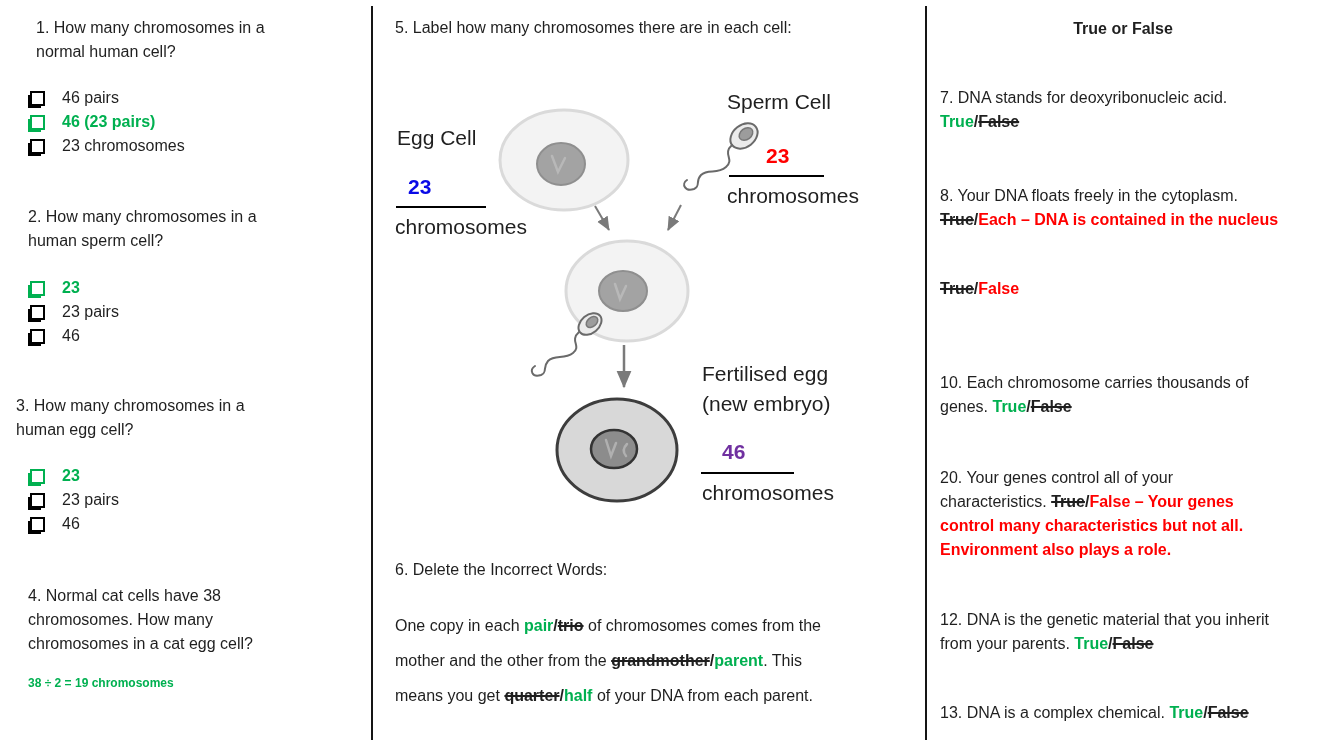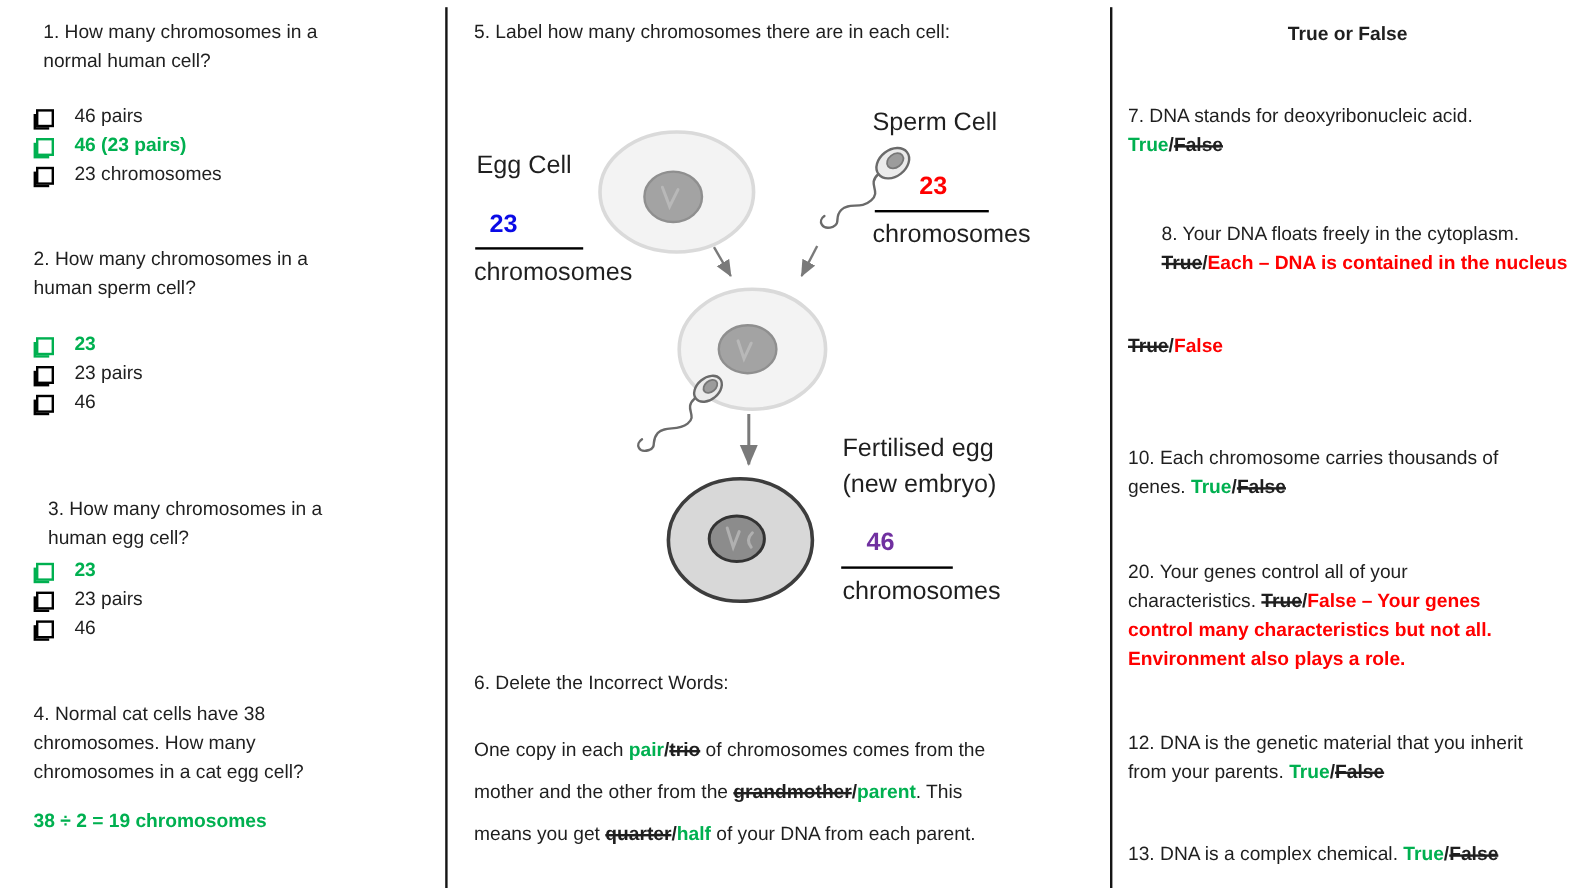--- a/index.html
+++ b/index.html
@@ -18,21 +18,21 @@
   .seg-gb{font-weight:700;color:var(--green);}
   .seg-rb{font-weight:700;color:var(--red);}
   .seg-sb{font-weight:700;text-decoration:line-through;text-decoration-thickness:2px;}
   .opts{position:absolute;}
   .opt{height:24px;display:flex;align-items:center;}
   .cbx{display:inline-block;width:11px;height:11px;border:2px solid #000;background:#fff;
        box-shadow:-3px 3px 0 -1px #000;margin-right:17px;flex:0 0 auto;}
   .opt .ol{font-size:16px;line-height:24px;white-space:nowrap;}
   .opt.correct .cbx{border-color:var(--green);box-shadow:-3px 3px 0 -1px var(--green);}
   .opt.correct .ol{font-weight:700;color:var(--green);}
-  .ans{font-size:16px;font-weight:700;color:var(--green);white-space:nowrap;}
+  .ans{font-size:12px;font-weight:700;color:var(--green);white-space:nowrap;}
   .dlab{font-size:21px;line-height:30px;white-space:nowrap;}
   .dnum{font-size:21px;line-height:30px;font-weight:700;white-space:nowrap;}
   .dnum.blue{color:var(--blue);}
   .dnum.red{color:var(--red);}
   .dnum.purple{color:var(--purple);}
   .uline{height:0;border-bottom:2px solid #000;}
   .tf-header{font-size:16px;font-weight:700;text-align:center;line-height:24px;}
 </style>
 </head>
 <body>
@@ -71,21 +71,21 @@
   <div class="opt">
       <span class="cbx"></span>
       <span class="ol">23 pairs</span>
     </div>
   <div class="opt">
       <span class="cbx"></span>
       <span class="ol">46</span>
     </div>
 </div>
 
-<div class="abs" style="left:40px;top:394px;margin-top:19px;">
+<div class="abs" style="left:16px;top:394px;">
   <div class="ln">3. How many chromosomes in a</div>
   <div class="ln">human egg cell?</div>
 </div>
 <div class="opts" style="left:30px;top:464px;">
   <div class="opt correct">
       <span class="cbx"></span>
       <span class="ol">23</span>
     </div>
   <div class="opt">
       <span class="cbx"></span>
@@ -174,21 +174,21 @@
 <div class="abs ln" style="left:395px;top:649px;"><span class="seg-plain">mother and the other from the </span><span class="seg-sb">grandmother</span><span class="seg-b">/</span><span class="seg-gb">parent</span><span class="seg-plain">. This</span></div>
 <div class="abs ln" style="left:395px;top:684px;"><span class="seg-plain">means you get </span><span class="seg-sb">quarter</span><span class="seg-b">/</span><span class="seg-gb">half</span><span class="seg-plain"> of your DNA from each parent.</span></div>
 
 <div class="abs tf-header" style="left:927px;top:17px;width:392px;">True or False</div>
 
 <div class="abs" style="left:940px;top:86px;">
   <div class="ln"><span class="seg-plain">7. DNA stands for deoxyribonucleic acid.</span></div>
   <div class="ln"><span class="seg-gb">True</span><span class="seg-b">/</span><span class="seg-sb">False</span></div>
 </div>
 
-<div class="abs" style="left:940px;top:184px;margin-left:28px;">
+<div class="abs" style="left:940px;top:184px;">
   <div class="ln"><span class="seg-plain">8. Your DNA floats freely in the cytoplasm.</span></div>
   <div class="ln"><span class="seg-sb">True</span><span class="seg-b">/</span><span class="seg-rb">Each – DNA is contained in the nucleus</span></div>
 </div>
 
 <div class="abs" style="left:940px;top:277px;">
   <div class="ln"><span class="seg-sb">True</span><span class="seg-b">/</span><span class="seg-rb">False</span></div>
 </div>
 
 <div class="abs" style="left:940px;top:371px;">
   <div class="ln"><span class="seg-plain">10. Each chromosome carries thousands of</span></div>

